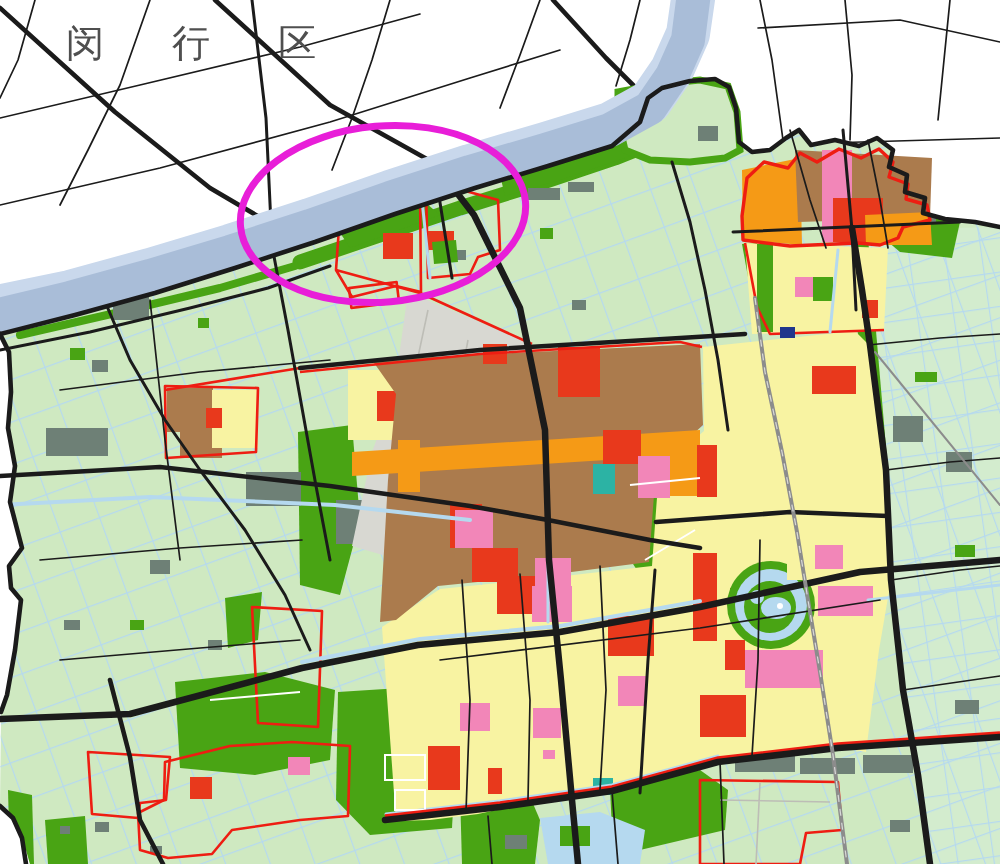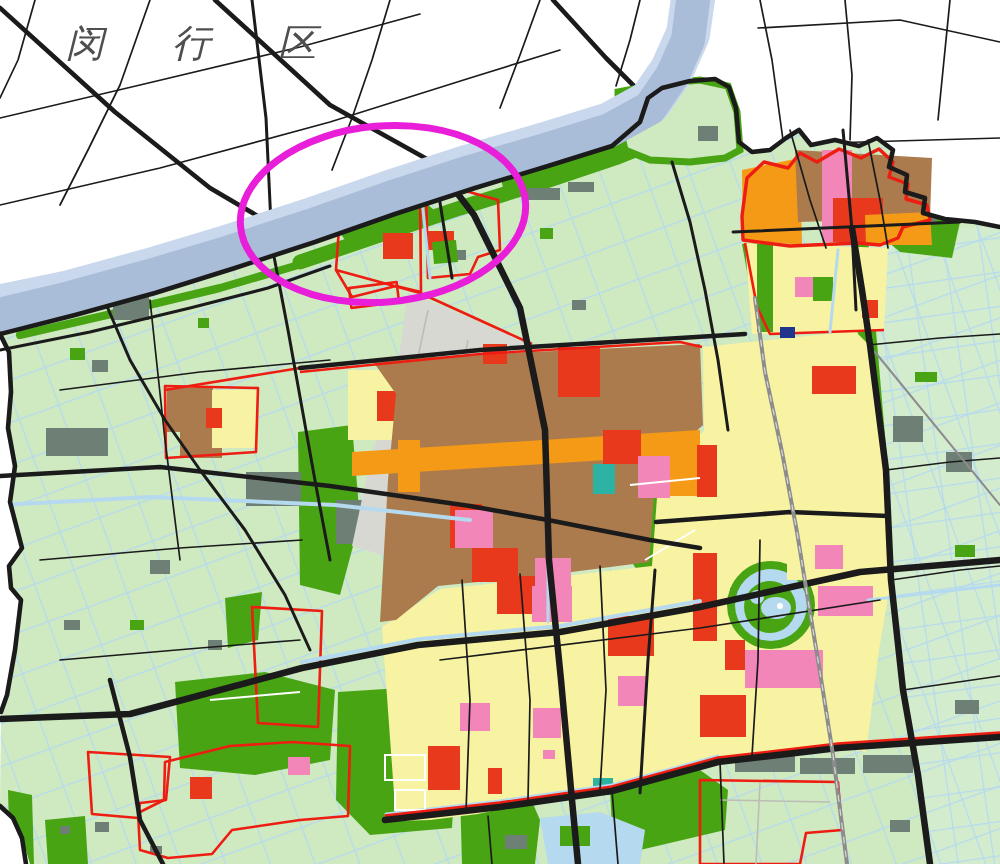--- a/index.html
+++ b/index.html
@@ -1,17 +1,17 @@
 <!DOCTYPE html>
 <html style="--c-label: #4f4f4f; --c-palegreen: #cfe9c1; --c-palegreen2: #d3ecce; --c-green: #49a414; --c-village: #6e8076; --c-yellow: #f8f3a2; --c-brown: #ab7b4d; --c-orange: #f59a16; --c-red: #e8391c; --c-pink: #f286b8; --c-teal: #2cb3a4; --c-gray: #d8d8d2; --c-blue: #20368c; --c-canal: #b5d9ef; --c-river: #a9bdd8; --c-riveredge: #c9d8ec; --c-road: #1b1b1b; --c-grayroad: #8c8c8c; --c-redline: #ee1d12; --c-highlight: #e81ed8;"><head>
 <meta charset="utf-8">
 <style>
   html,body{margin:0;padding:0;background:#fff;}
   .stage{position:relative;width:1000px;height:864px;overflow:hidden;background:#fff;
-         font-family:"DejaVu Sans",sans-serif;font-style:italic;}
+         font-family:"DejaVu Sans",sans-serif;}
   svg text.district{font-size:38px;font-weight:500;letter-spacing:28px;
          fill:var(--c-label);font-family:"DejaVu Sans",sans-serif;}
   
   .pg{fill:var(--c-palegreen)}      
   .pg2{fill:var(--c-palegreen2)}    
   .dg{fill:var(--c-green)}          
   .vg{fill:var(--c-village)}        
   .yz{fill:var(--c-yellow)}         
   .bz{fill:var(--c-brown)}          
   .oz{fill:var(--c-orange)}         

